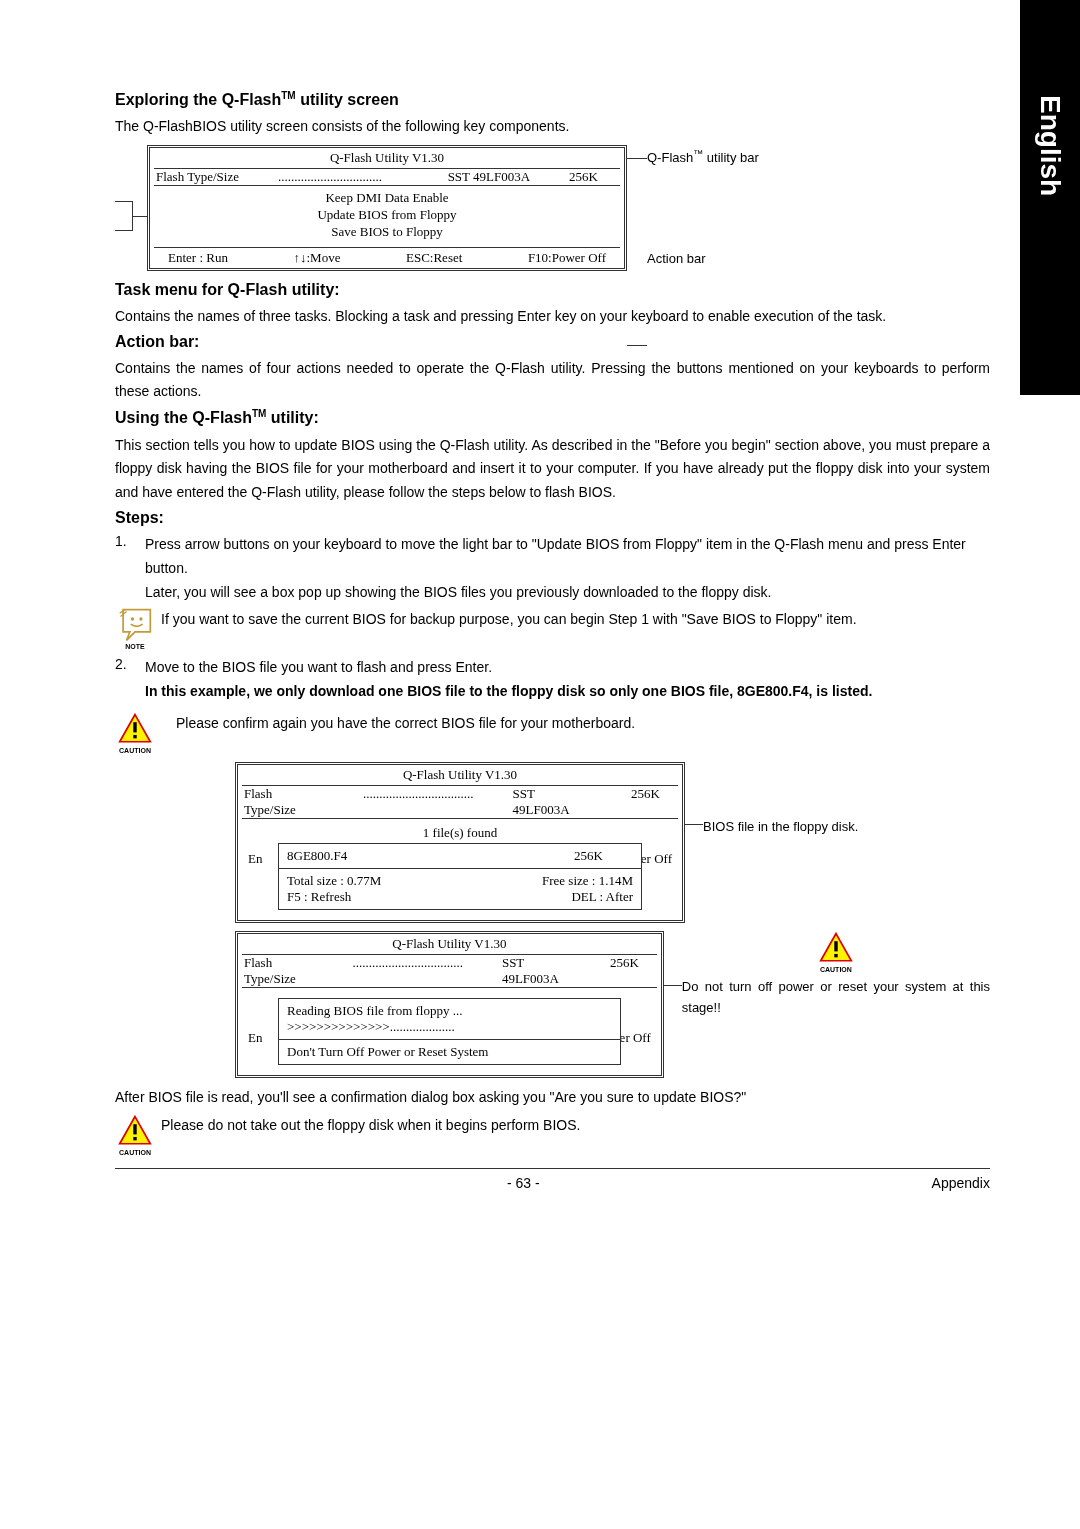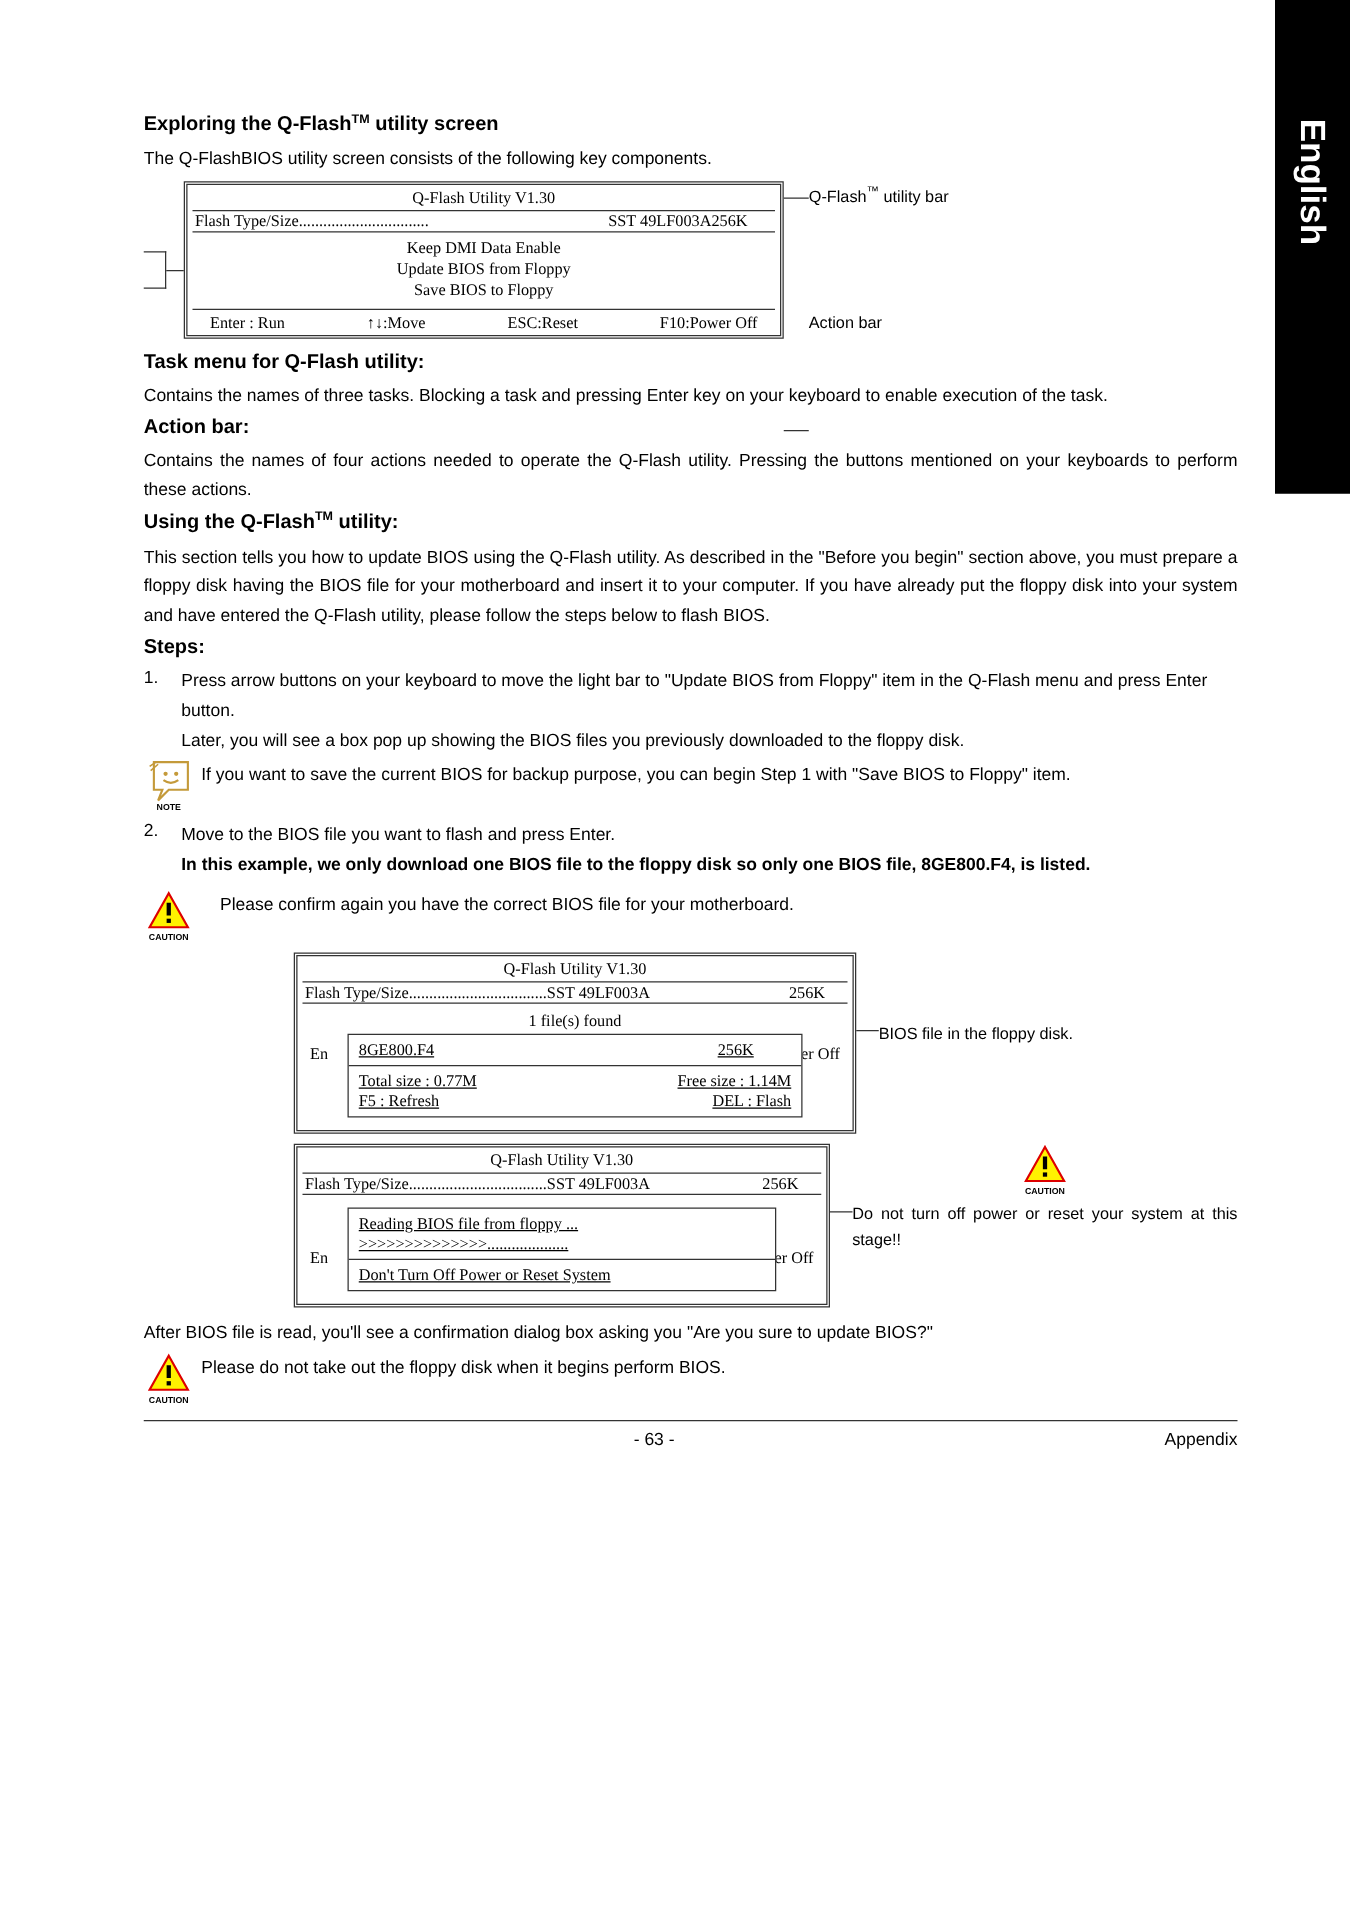--- a/index.html
+++ b/index.html
@@ -40,26 +40,26 @@
   
   .diagram2 { display: flex; margin: 8px 0; }
   .diagram2-left { flex-shrink: 0; width: 120px; }
   .diagram2-box { width: 450px; }
   .diagram2-right { padding-left: 18px; font-size: 13px; }
   
   .footer-line { border-top: 1px solid #333; margin-top: 12px; }
   .footer { display: flex; justify-content: space-between; padding: 6px 0; font-size: 14px; }
   
   .qf-menu { text-align: center; padding: 4px 0 6px 0; line-height: 1.3; }
-  .qf-row-flash { display: flex; padding: 0 6px; }
+  .qf-row-flash { display: flex; padding: 0 6px; gap: 39px; }
   .qf-flash-label { flex-shrink: 0; }
   .qf-flash-dots { flex: 1; overflow: hidden; white-space: nowrap; }
   
   .inner-row { display: flex; justify-content: space-between; }
-  .bg-cut { background: #fff; text-decoration: underline; }
+  .bg-cut { background: #fff; }
   .behind-text { position: absolute; font-family: 'Times New Roman', serif; font-size: 13px; }
 </style>
 </head>
 <body>
 
 <div class="side-tab">
   <div class="side-tab-text">English</div>
 </div>
 
 <div class="page">
@@ -189,21 +189,21 @@
               <span>8GE800.F4</span>
               <span style="padding-right:30px;">256K</span>
             </div>
             <div style="border-top:1px solid #333;margin:4px -8px;"></div>
             <div class="inner-row">
               <span>Total size : 0.77M</span>
               <span>Free size : 1.14M</span>
             </div>
             <div class="inner-row">
               <span>F5 : Refresh</span>
-              <span>DEL : Flash</span>
+              <span>DEL : After</span>
             </div>
           </div>
         </div>
       </div>
     </div>
     <div class="diagram2-right">
       <div style="position:relative;padding-top:55px;">
         <div style="position:absolute;left:-18px;top:62px;width:18px;border-top:1px solid #333;"></div>
         <div style="line-height:1.6;">BIOS file in the floppy disk.</div>
       </div>

